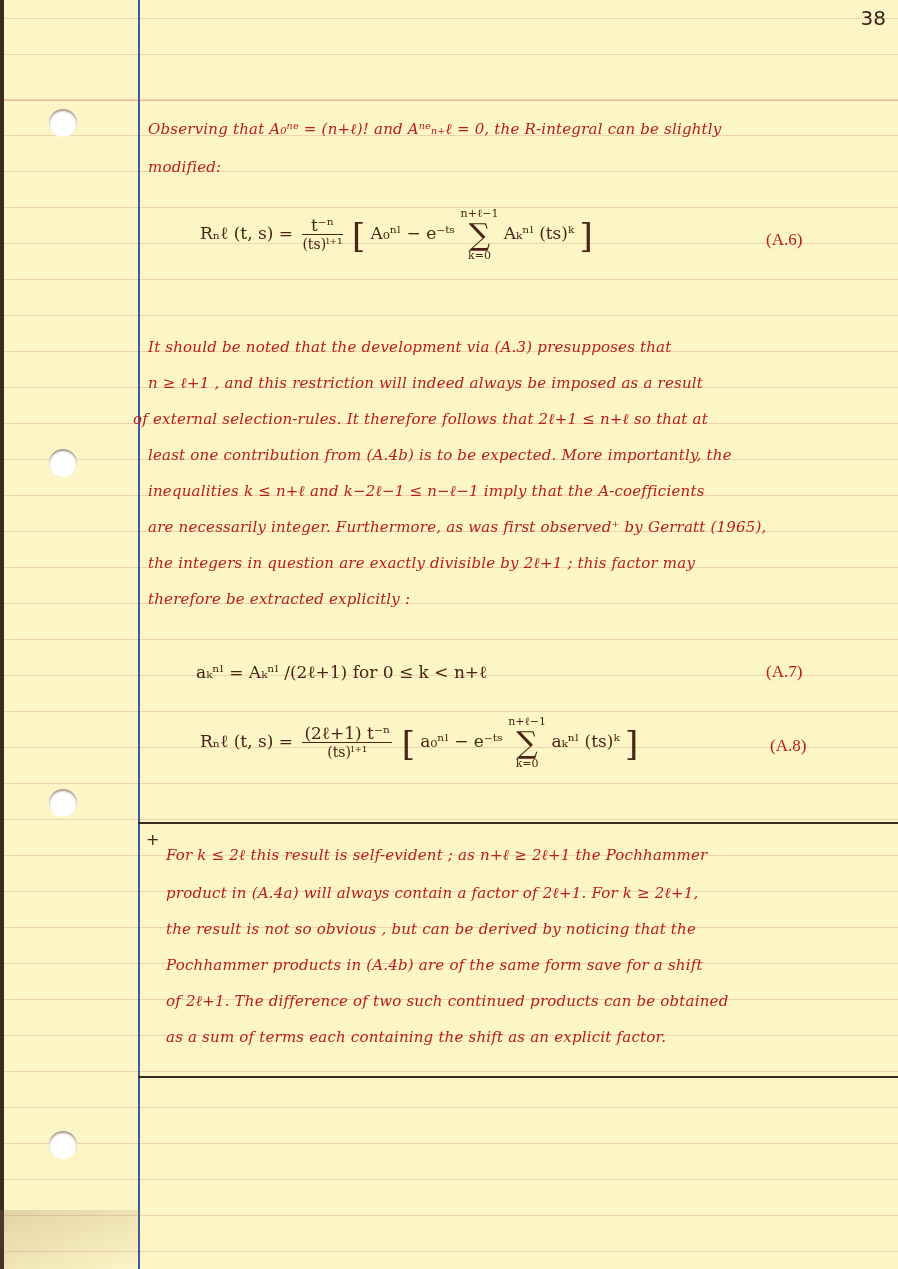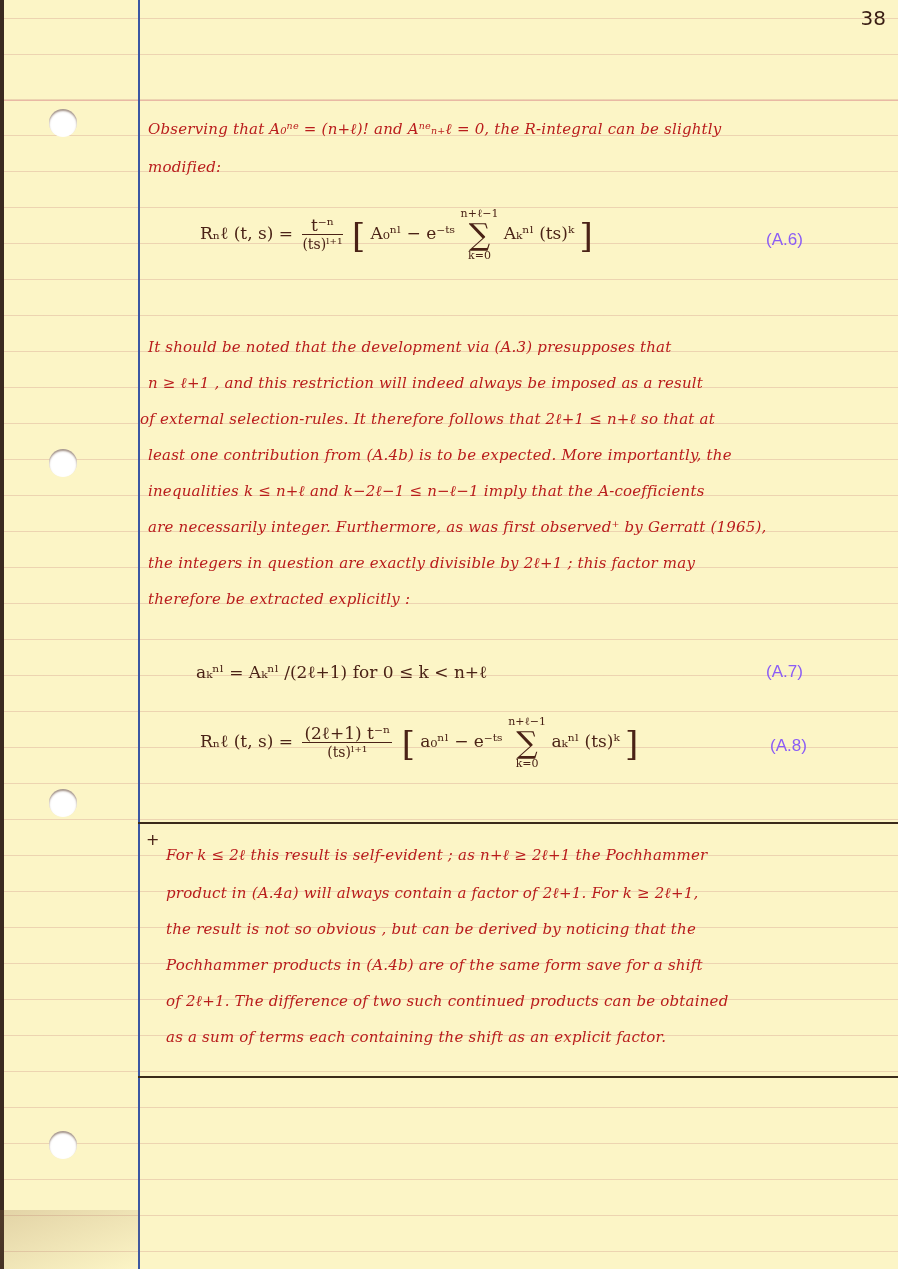--- a/index.html
+++ b/index.html
@@ -28,21 +28,21 @@
   .stain { position:absolute; left:0; top:1210px; width:140px; height:60px;
     background:linear-gradient(160deg, rgba(150,110,70,0.25), rgba(240,220,170,0)); }
   .page-number { position:absolute; right:12px; top:6px; font-size:20px; color:#3a1e14; font-family:"DejaVu Sans", sans-serif;text-align:center; }
   .hand {
     position:absolute; font-family:"DejaVu Serif", serif; font-style:italic;
     font-size:15px; color:#b91c1c; white-space:nowrap; letter-spacing:0.2px;
   }
   .eq {
     position:absolute; font-family:"DejaVu Serif", serif; font-size:17px; color:#4a2216; white-space:nowrap;
   }
-  .eq-label { position:absolute; font-family:Liberation Sans, sans-serif; font-size:17px; color:#8b5cf6; }
+  .eq-label { position:absolute; font-family:Liberation Serif, serif; font-size:17px; color:#b91c1c; }
   .rule-dark { position:absolute; left:138px; right:0; height:2px; background:#3a2a1a; }
   .frac { display:inline-block; vertical-align:middle; text-align:center; margin:16px 4px; }
   .frac .num { display:block; border-bottom:1.5px solid #4a2216; padding:0 2px; line-height:18px; }
   .frac .den { display:block; line-height:18px; font-size:14px; }
   .sum { display:inline-block; vertical-align:middle; text-align:center; margin:0 0; }
   .sum .lim { display:block; font-size:11px; line-height:12px; }
   .sum .sig { display:block; font-size:30px; line-height:30px; }
   .bracket { font-size:34px; vertical-align:middle; font-weight:200; }
   .dagger { position:absolute; font-family:"DejaVu Sans", sans-serif; font-size:16px; color:#4a2216; }
 </style>
@@ -78,21 +78,21 @@
     <span class="sig">∑</span>
     <span class="lim">k=0</span>
   </span>
   <span>Aₖⁿˡ (ts)ᵏ</span>
   <span class="bracket">]</span>
 </div>
 <div class="eq-label" style="left:766px;top:230px">(A.6)</div>
 
 <div class="hand" style="left:148px;top:338px">It should be noted that the development via (A.3) presupposes that</div>
 <div class="hand" style="left:148px;top:374px">n ≥ ℓ+1 , and this restriction will indeed always be imposed as a result</div>
-<div class="hand" style="left:140px;top:410px">of external selection-rules. It therefore follows that 2ℓ+1 ≤ n+ℓ  so that at</div>
+<div class="hand" style="left:133px;top:410px">of external selection-rules. It therefore follows that 2ℓ+1 ≤ n+ℓ  so that at</div>
 <div class="hand" style="left:148px;top:446px">least one contribution from (A.4b) is to be expected. More importantly, the</div>
 <div class="hand" style="left:148px;top:482px">inequalities k ≤ n+ℓ and k−2ℓ−1 ≤ n−ℓ−1 imply that the A-coefficients</div>
 <div class="hand" style="left:148px;top:518px">are necessarily integer. Furthermore, as was first observed⁺ by Gerratt (1965),</div>
 <div class="hand" style="left:148px;top:554px">the integers in question are exactly divisible by 2ℓ+1 ; this factor may</div>
 <div class="hand" style="left:148px;top:590px">therefore be extracted explicitly :</div>
 
 <div class="eq" style="left:196px;top:662px">aₖⁿˡ  =  Aₖⁿˡ /(2ℓ+1)   for  0 ≤ k &lt; n+ℓ</div>
 <div class="eq-label" style="left:766px;top:662px">(A.7)</div>
 
 <div class="eq" style="left:200px;top:708px">

